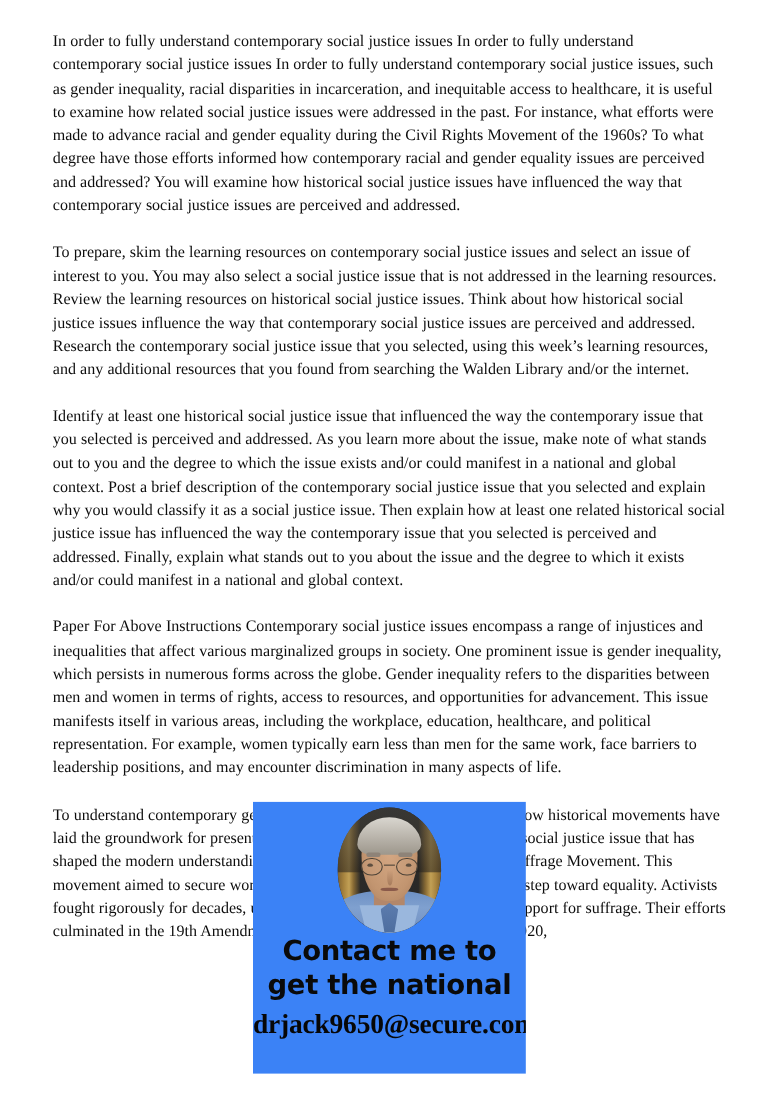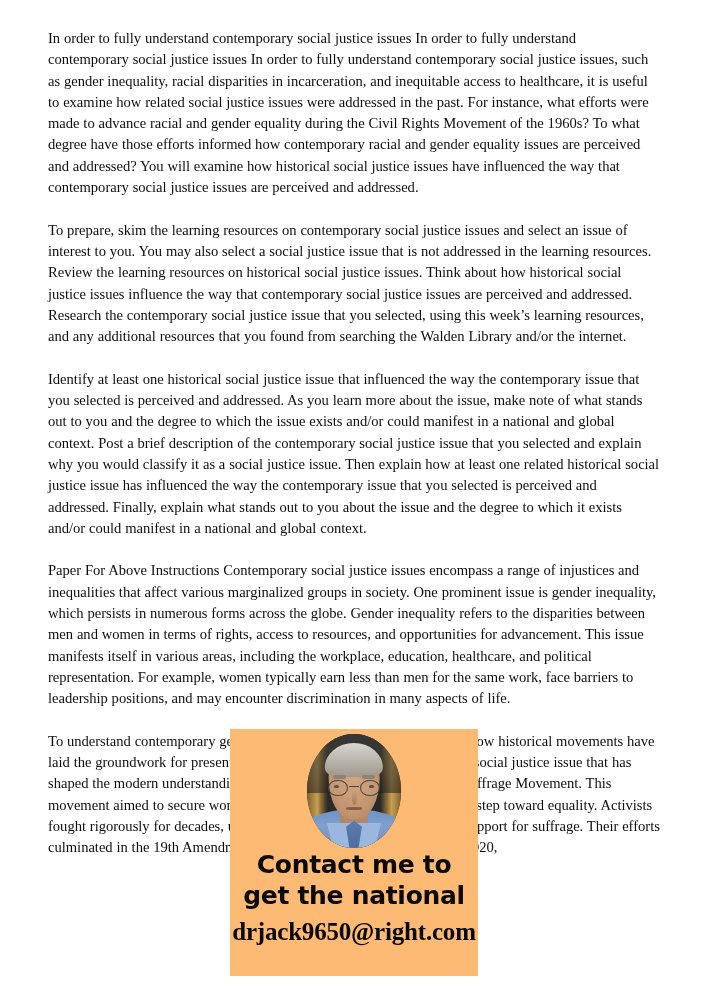--- a/index.html
+++ b/index.html
@@ -184,21 +184,21 @@
 <div id="page">
 
   <div id="doc-body">
     <p class="para">In order to fully understand contemporary social justice issues In order to fully understand contemporary social justice issues In order to fully understand contemporary social justice issues, such as gender inequality, racial disparities in incarceration, and inequitable access to healthcare, it is useful to examine how related social justice issues were addressed in the past. For instance, what efforts were made to advance racial and gender equality during the Civil Rights Movement of the 1960s? To what degree have those efforts informed how contemporary racial and gender equality issues are perceived and addressed? You will examine how historical social justice issues have influenced the way that contemporary social justice issues are perceived and addressed.</p>
     <p class="para">To prepare, skim the learning resources on contemporary social justice issues and select an issue of interest to you. You may also select a social justice issue that is not addressed in the learning resources. Review the learning resources on historical social justice issues. Think about how historical social justice issues influence the way that contemporary social justice issues are perceived and addressed. Research the contemporary social justice issue that you selected, using this week’s learning resources, and any additional resources that you found from searching the Walden Library and/or the internet.</p>
     <p class="para">Identify at least one historical social justice issue that influenced the way the contemporary issue that you selected is perceived and addressed. As you learn more about the issue, make note of what stands out to you and the degree to which the issue exists and/or could manifest in a national and global context. Post a brief description of the contemporary social justice issue that you selected and explain why you would classify it as a social justice issue. Then explain how at least one related historical social justice issue has influenced the way the contemporary issue that you selected is perceived and addressed. Finally, explain what stands out to you about the issue and the degree to which it exists and/or could manifest in a national and global context.</p>
     <p class="para">Paper For Above Instructions Contemporary social justice issues encompass a range of injustices and inequalities that affect various marginalized groups in society. One prominent issue is gender inequality, which persists in numerous forms across the globe. Gender inequality refers to the disparities between men and women in terms of rights, access to resources, and opportunities for advancement. This issue manifests itself in various areas, including the workplace, education, healthcare, and political representation. For example, women typically earn less than men for the same work, face barriers to leadership positions, and may encounter discrimination in many aspects of life.</p>
     <p class="para">To understand contemporary gender inequality, it is essential to explore how historical movements have laid the groundwork for present-day struggles. One significant historical social justice issue that has shaped the modern understanding of gender inequality is the Women's Suffrage Movement. This movement aimed to secure women the right to vote, which was a pivotal step toward equality. Activists fought rigorously for decades, utilizing protests and campaigns to gain support for suffrage. Their efforts culminated in the 19th Amendment to the U.S. Constitution, ratified in 1920,</p>
   </div>
 
-  <div id="contact-overlay" style="background: #fdba74;">
+  <div id="contact-overlay" style="background: #3b82f6;">
 
     <div id="avatar">
       <div class="ph-bg"></div>
       <div class="ph-wall"></div>
       <div class="ph-shoulders"></div>
       <div class="ph-neck"></div>
       <div class="ph-collar-l"></div>
       <div class="ph-collar-r"></div>
       <div class="ph-tie"></div>
       <div class="ph-face"></div>
@@ -209,16 +209,16 @@
       <div class="ph-eye-r"></div>
       <div class="ph-glass-l"></div>
       <div class="ph-glass-r"></div>
       <div class="ph-bridge"></div>
       <div class="ph-nose"></div>
       <div class="ph-mouth"></div>
     </div>
 
     <div class="overlay-line" id="overlay-line1">Contact me to</div>
     <div class="overlay-line" id="overlay-line2">get the national</div>
-    <div id="overlay-email">drjack9650@right.com</div>
+    <div id="overlay-email">drjack9650@secure.com</div>
   </div>
 
 </div>
 
 </body></html>

